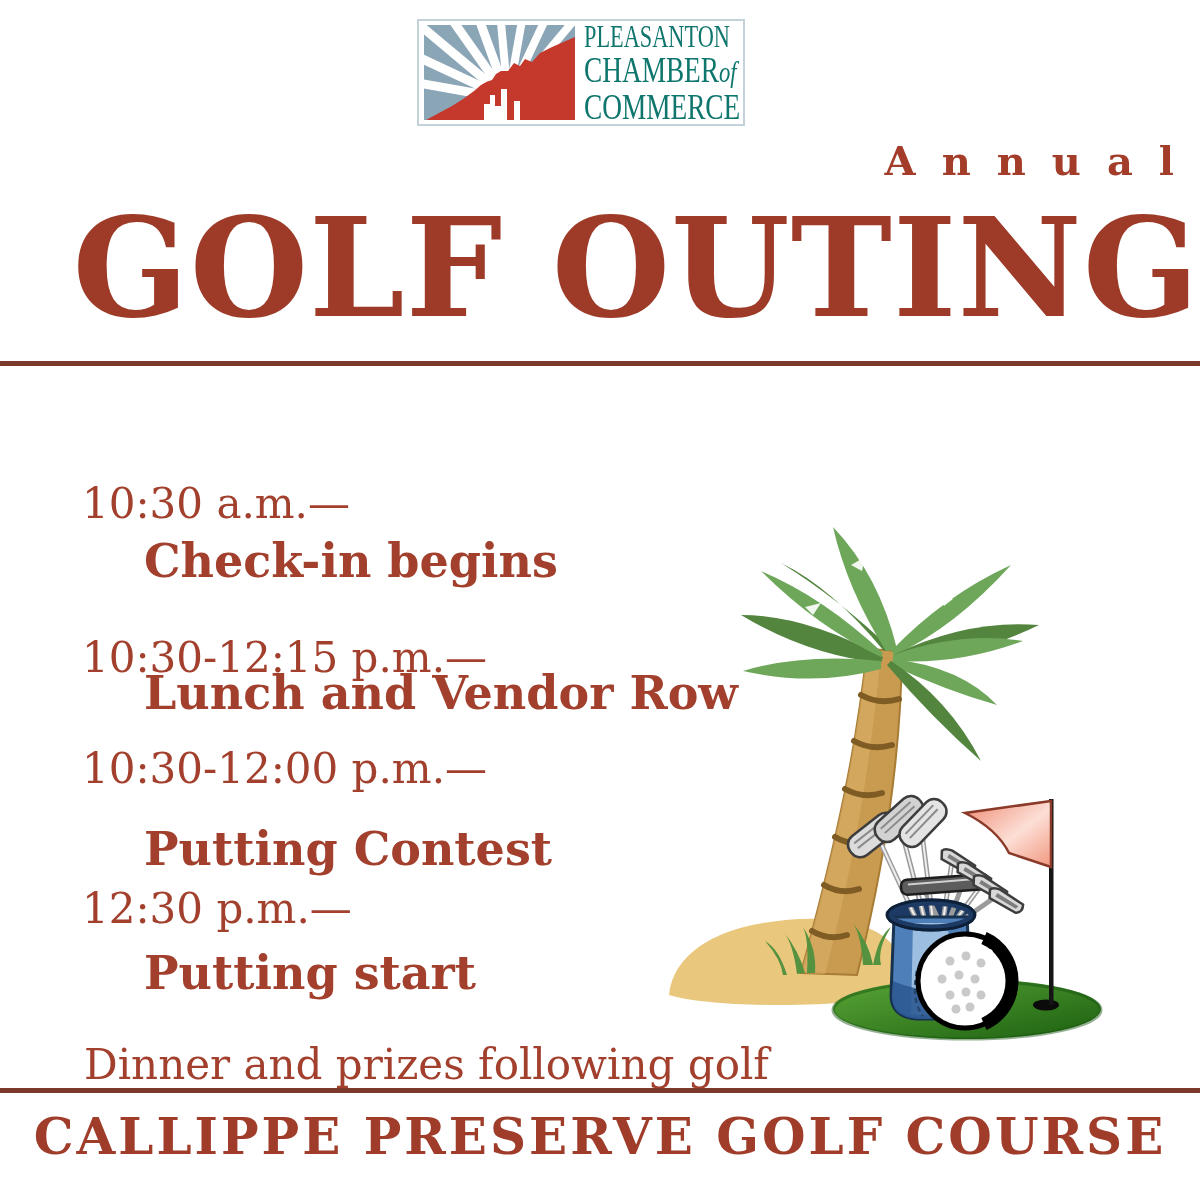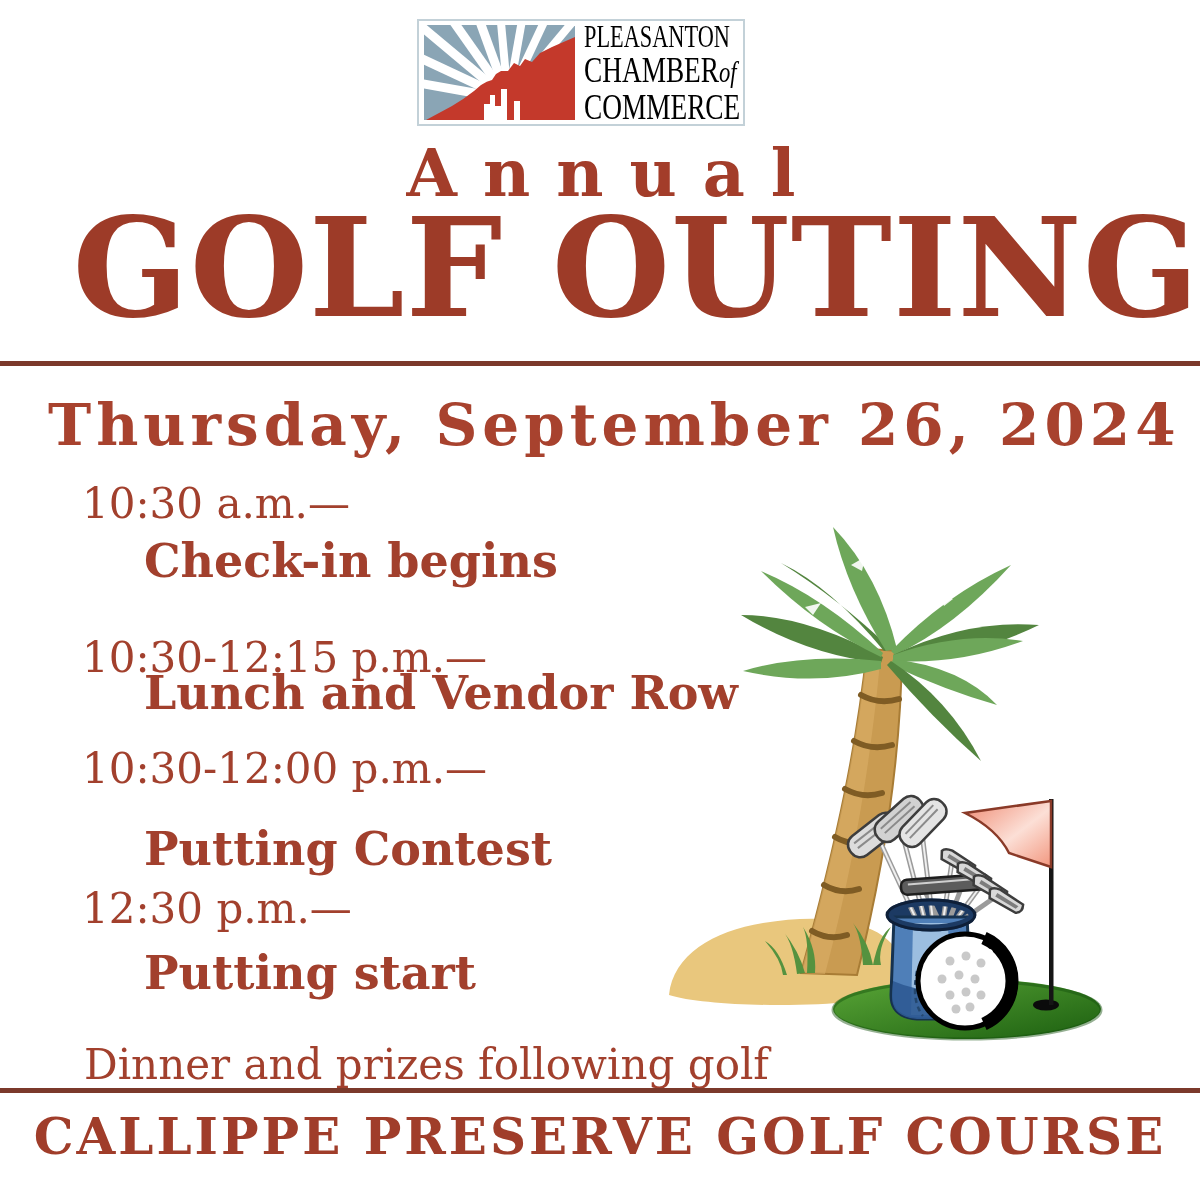--- a/index.html
+++ b/index.html
@@ -8,31 +8,31 @@
     font-family:"DejaVu Serif","Liberation Serif",serif;
   }
   
   .logo{
     position:absolute;left:417px;top:19px;width:328px;height:107px;
     border:2px solid #c3d1d8;background:#fff;box-sizing:border-box;
     display:flex;align-items:center;gap:9px;padding:4px 4px 4px 5px;
   }
   .logo-mark{flex:0 0 151px;height:95px;}
   .logo-text{
-    font-family:"Liberation Serif",serif;color:#000000;
+    font-family:"Liberation Serif",serif;color:#0f766e;
     display:flex;flex-direction:column;justify-content:center;white-space:nowrap;
   }
   .logo-l1{font-size:31px;line-height:33px;transform:scaleX(.72);transform-origin:left center;}
   .logo-l2{font-size:35px;line-height:35px;transform:scaleX(.78);transform-origin:left center;}
   .logo-l3{font-size:35px;line-height:35px;transform:scaleX(.78);transform-origin:left center;}
   .logo-of{font-style:italic;font-size:29px;}
   
   .annual{
-    position:absolute;left:0;top:141px;width:100%;text-align:center;
-    font-size:65px;font-weight:bold;letter-spacing:26px;padding-left:28px;box-sizing:border-box;
+    position:absolute;left:0;top:141px;width:100%;text-align:right;
+    font-size:40px;font-weight:bold;letter-spacing:26px;padding-left:28px;box-sizing:border-box;
     color:#a33d2a;line-height:1;
   }
   .title{
     position:absolute;left:0;top:200px;width:100%;text-align:right;white-space:nowrap;
     font-size:136px;font-weight:bold;color:#9d3b28;line-height:1;letter-spacing:1px;
   }
   .rule{position:absolute;left:0;width:100%;height:5px;background:#7b392b;}
   .rule-top{top:361px;}
   .rule-bottom{top:1088px;}
   .date{
@@ -81,21 +81,20 @@
     <div class="logo-text">
       <div class="logo-l1">PLEASANTON</div>
       <div class="logo-l2"><span>CHAMBER</span><span class="logo-of">of</span></div>
       <div class="logo-l3">COMMERCE</div>
     </div>
   </div>
 
   <div class="annual">Annual</div>
   <div class="title">GOLF OUTING</div>
   <div class="rule rule-top"></div>
-  <div class="date">Thursday, September 26, 2024</div>
 
   <div>
     <div class="sched-line time r1">10:30 a.m.—</div>
     <div class="sched-line act  r2">Check-in begins</div>
     <div class="sched-line time r3">10:30-12:15 p.m.—</div>
     <div class="sched-line act  r4">Lunch and Vendor Row</div>
     <div class="sched-line time r5">10:30-12:00 p.m.—</div>
     <div class="sched-line act  r6">Putting Contest</div>
     <div class="sched-line time r7">12:30 p.m.—</div>
     <div class="sched-line act  r8">Putting start</div>

